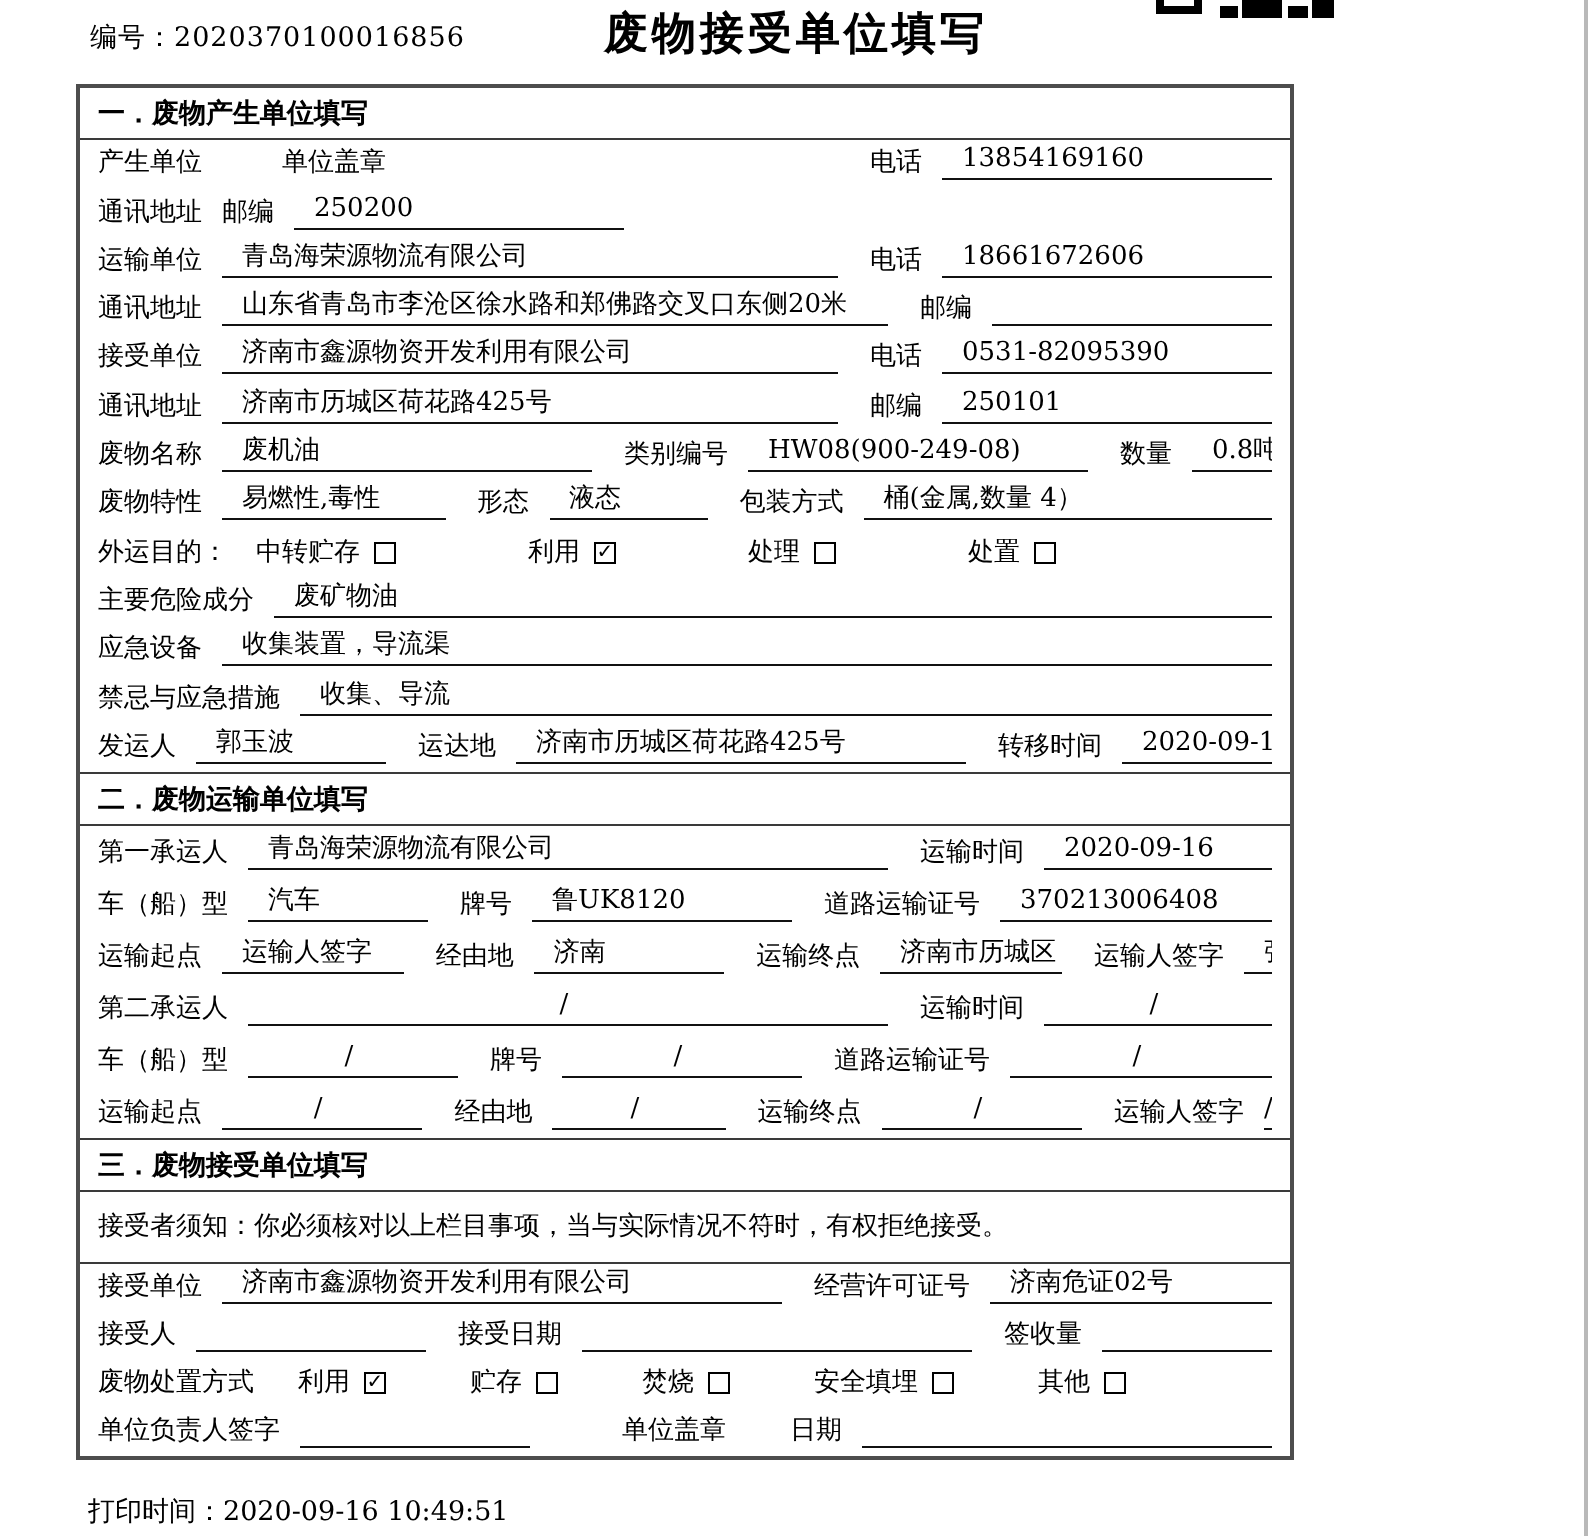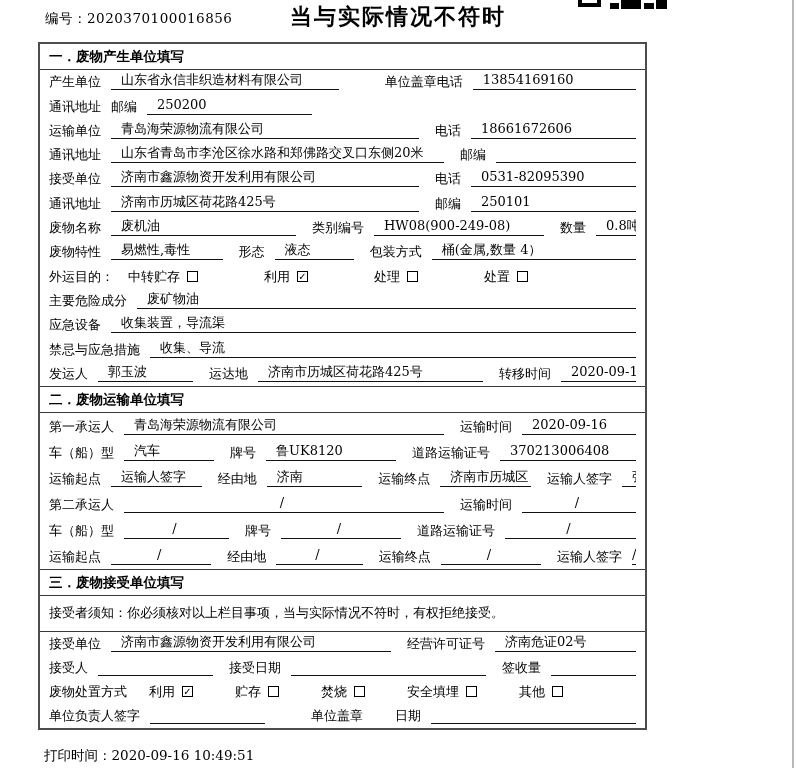--- a/index.html
+++ b/index.html
@@ -58,38 +58,37 @@
 
   .print-time { position:absolute; left:44px; top:747px; font-size:13.5px; }
 </style>
 </head>
 <body>
 
 <div class="page">
 
   <div class="serial"><span>编号：</span><span>2020370100016856</span></div>
 
-  <div class="doc-title">当与实际情况不符时</div>
+  <div class="doc-title">废物接受单位填写</div>
 
   <div class="qr">
     <div class="q-outline"></div>
     <div class="q1"></div>
     <div class="q2"></div>
     <div class="q3"></div>
     <div class="q4"></div>
     <div class="q5"></div>
   </div>
 
   <div class="form">
     <section class="section s-0">
       <div class="sec-title">一．废物产生单位填写</div>
       <div>
           <div class="row">
             <span class="label">产生单位</span>
-            <span class="value" style="width: 230px;">山东省永信非织造材料有限公司</span>
             <span class="plain">单位盖章</span>
             <span class="label">电话</span>
             <span class="value" style="width: 165px;">13854169160</span>
           </div>
           <div class="row">
             <span class="label">通讯地址</span>
             <span class="label">邮编</span>
             <span class="value" style="width: 165px;">250200</span>
           </div>
           <div class="row">

